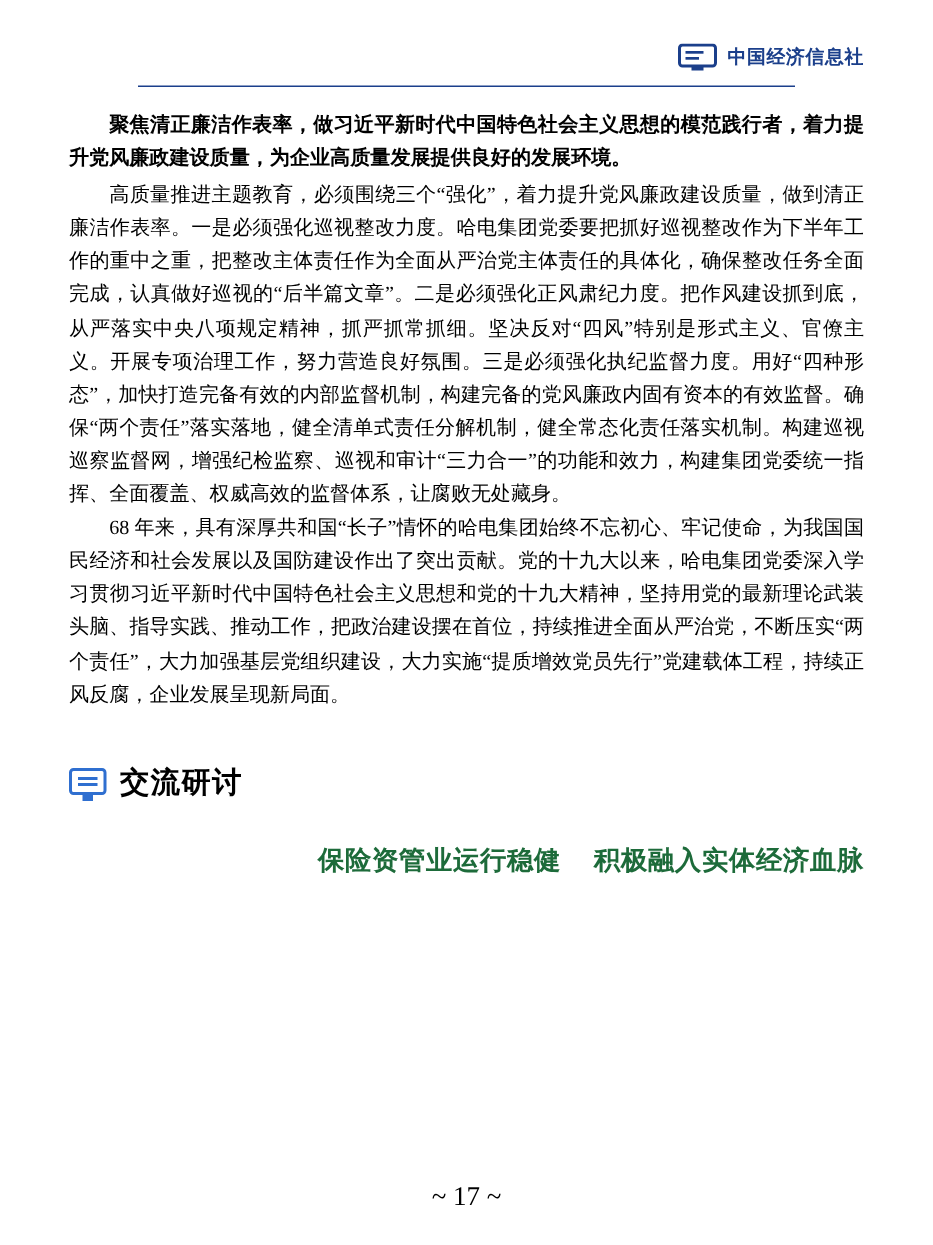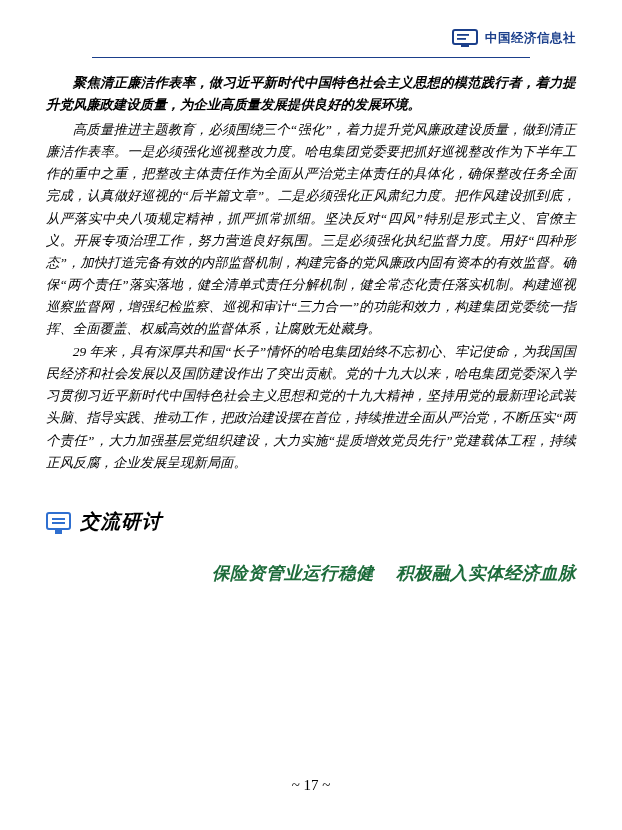--- a/index.html
+++ b/index.html
@@ -57,21 +57,20 @@
     position: absolute;
     left: 46px;
     right: 46px;
     top: 57px;
     border-top: 1.4px solid #1b3f8b;
   }
 
   
   .content {
     padding-top: 14px;
-    font-style: italic;
   }
   p.para {
     margin: 0 0 1px 0;
     font-size: 13.4px;
     line-height: 22.1px;
     text-align: justify;
     text-justify: inter-ideograph;
     text-indent: 2em;
   }
   p.lead {
@@ -146,23 +145,23 @@
 
   .dateline {
     font-weight: bold;
   }
 
   
   .footer {
     position: absolute;
     left: 0;
     right: 0;
-    bottom: 36px;
+    bottom: 22px;
     text-align: center;
-    font-size: 15px;
+    font-size: 18px;
     color: #000;
     font-family: "Liberation Serif", "DejaVu Serif", serif;
   }
 </style>
 </head>
 <body>
 
 <div class="page">
 
   <div class="masthead">
@@ -178,21 +177,21 @@
       <span class="brand-text">中国经济信息社</span>
     </div>
     <div class="rule"></div>
   </div>
 
   <div class="content">
 
     <p class="lead">聚焦清正廉洁作表率，做习近平新时代中国特色社会主义思想的模范践行者，着力提升党风廉政建设质量，为企业高质量发展提供良好的发展环境。</p>
 
     <p class="para">高质量推进主题教育，必须围绕三个“强化”，着力提升党风廉政建设质量，做到清正廉洁作表率。一是必须强化巡视整改力度。哈电集团党委要把抓好巡视整改作为下半年工作的重中之重，把整改主体责任作为全面从严治党主体责任的具体化，确保整改任务全面完成，认真做好巡视的“后半篇文章”。二是必须强化正风肃纪力度。把作风建设抓到底，从严落实中央八项规定精神，抓严抓常抓细。坚决反对“四风”特别是形式主义、官僚主义。开展专项治理工作，努力营造良好氛围。三是必须强化执纪监督力度。用好“四种形态”，加快打造完备有效的内部监督机制，构建完备的党风廉政内固有资本的有效监督。确保“两个责任”落实落地，健全清单式责任分解机制，健全常态化责任落实机制。构建巡视巡察监督网，增强纪检监察、巡视和审计“三力合一”的功能和效力，构建集团党委统一指挥、全面覆盖、权威高效的监督体系，让腐败无处藏身。</p>
-    <p class="para">29 年来，具有深厚共和国“长子”情怀的哈电集团始终不忘初心、牢记使命，为我国国民经济和社会发展以及国防建设作出了突出贡献。党的十九大以来，哈电集团党委深入学习贯彻习近平新时代中国特色社会主义思想和党的十九大精神，坚持用党的最新理论武装头脑、指导实践、推动工作，把政治建设摆在首位，持续推进全面从严治党，不断压实“两个责任”，大力加强基层党组织建设，大力实施“提质增效党员先行”党建载体工程，持续正风反腐，企业发展呈现新局面。</p>
+    <p class="para">68 年来，具有深厚共和国“长子”情怀的哈电集团始终不忘初心、牢记使命，为我国国民经济和社会发展以及国防建设作出了突出贡献。党的十九大以来，哈电集团党委深入学习贯彻习近平新时代中国特色社会主义思想和党的十九大精神，坚持用党的最新理论武装头脑、指导实践、推动工作，把政治建设摆在首位，持续推进全面从严治党，不断压实“两个责任”，大力加强基层党组织建设，大力实施“提质增效党员先行”党建载体工程，持续正风反腐，企业发展呈现新局面。</p>
 
     <div class="section-head">
       <span class="section-icon">
         <span class="scr"></span>
         <span class="stand"></span>
       </span>
       <span class="section-title">交流研讨</span>
     </div>
 
     <div class="article-title">

